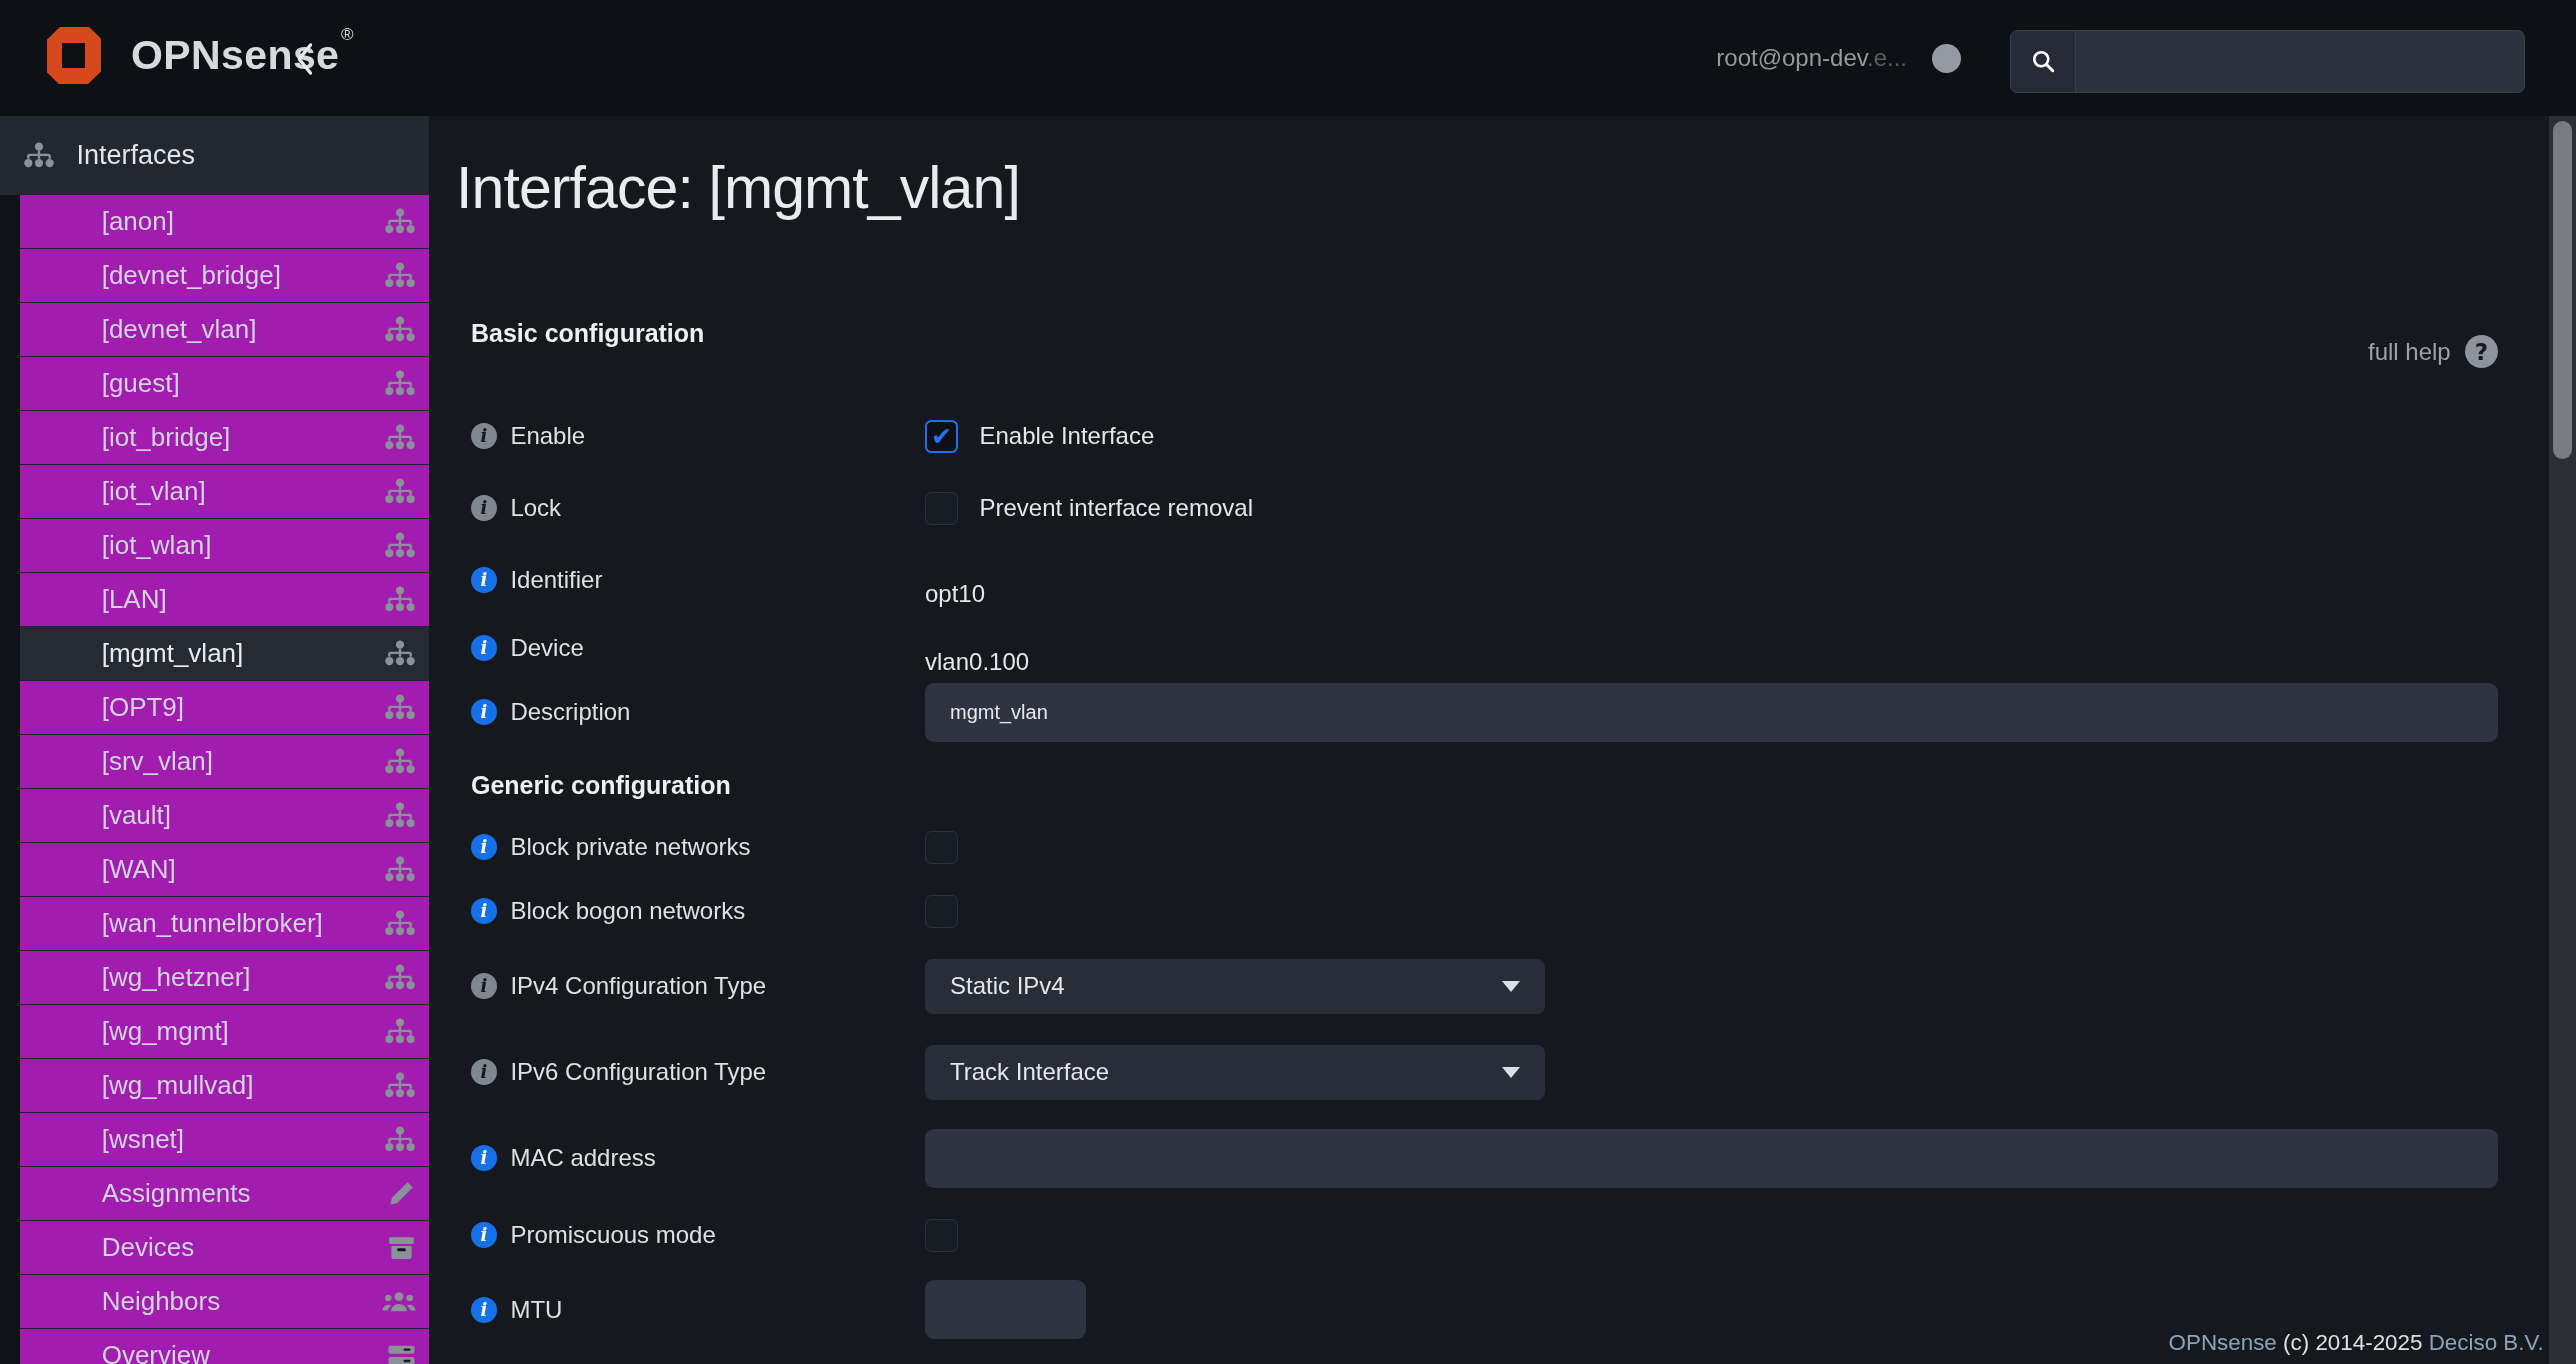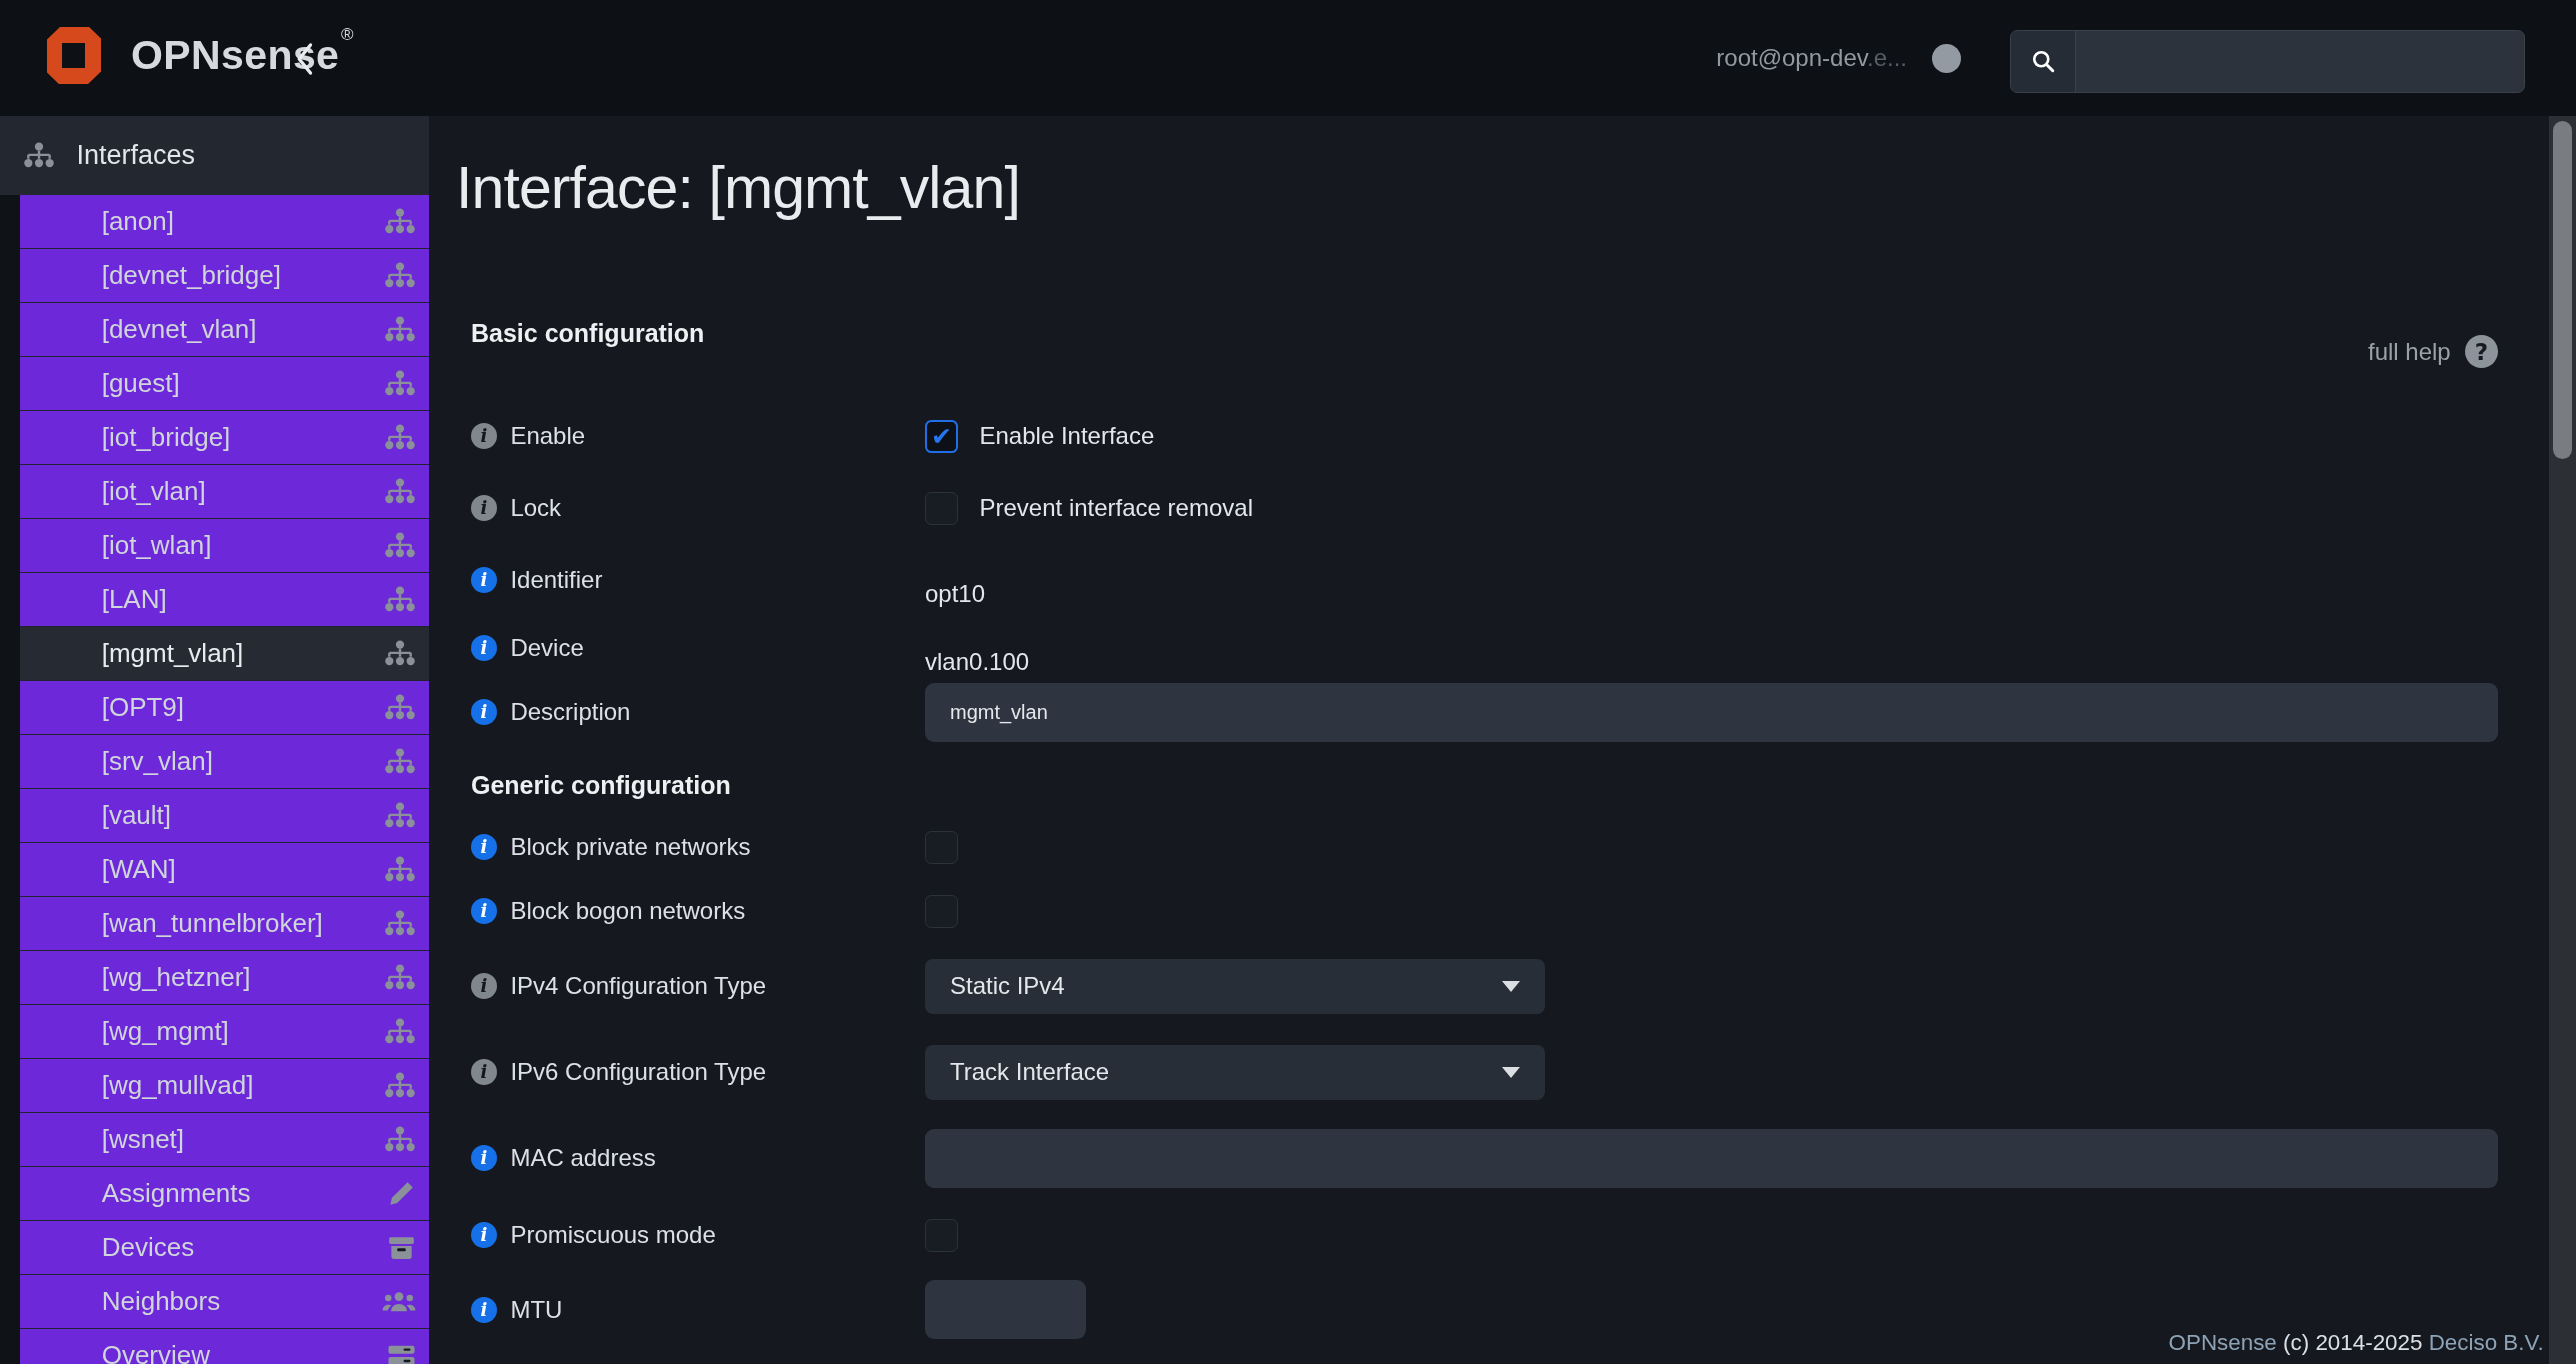--- a/index.html
+++ b/index.html
@@ -26,21 +26,21 @@
     border:0.9px solid #3a414b;border-radius:7.2px;display:flex;overflow:hidden;}
   .search-icon-seg{width:64px;background:#252c35;border-right:0.9px solid #3a414b;
     display:flex;align-items:center;justify-content:center;cursor:pointer;flex:none;}
   .search-input{flex:1;background:transparent;border:none;outline:none;color:#dfe3e8;
     font-size:24px;padding:0 18px;font-family:"Liberation Sans",sans-serif;}
   
   .sidebar{position:absolute;left:0;top:116px;width:429px;height:1249px;background:#0f1318;z-index:5;}
   .side-header{height:79px;background:#232830;display:flex;align-items:center;
     padding-left:23px;gap:21.5px;color:#e2e6ea;font-size:27px;cursor:pointer;}
   .side-items{position:absolute;top:79px;left:0;right:0;bottom:0;overflow:hidden;}
-  .side-item{margin-left:19.7px;height:54px;display:flex;align-items:center;background:#6d28d9;
+  .side-item{margin-left:19.7px;height:54px;display:flex;align-items:center;background:#a21caf;
     border-bottom:0.9px solid #20252d;padding-left:82px;padding-right:13.4px;
     color:#d0d5db;font-size:26px;cursor:pointer;box-sizing:border-box;}
   .side-item.active{background:#252a33;color:#e9ecef;}
   .side-label{flex:1;white-space:nowrap;overflow:hidden;}
   .side-icon{flex:none;display:flex;align-items:center;}
   
   .content{position:absolute;left:429px;top:116px;width:2120px;height:1249px;background:#15191f;
     box-sizing:border-box;padding-top:38px;overflow:hidden;}
   h1.page-title{margin:0 0 0 27px;font-weight:300;font-size:59px;line-height:68px;
     color:#e9ebee;letter-spacing:-0.9px;}

